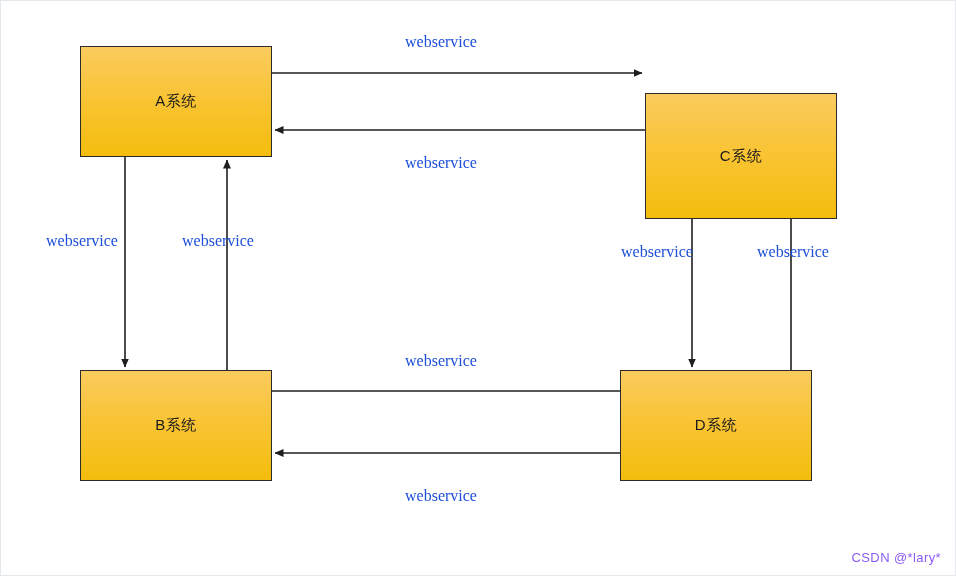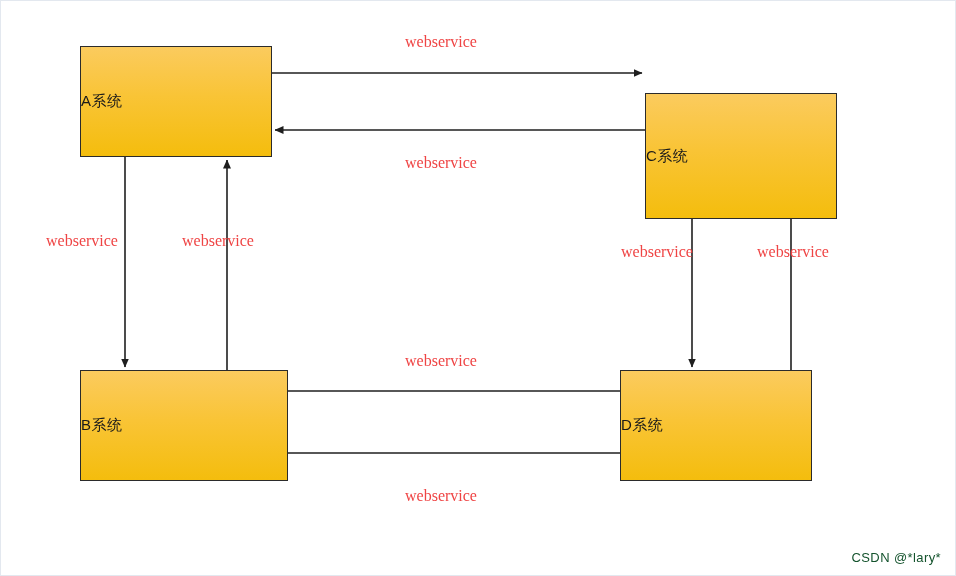--- a/index.html
+++ b/index.html
@@ -26,43 +26,44 @@
     width: 956px;
     height: 576px;
   }
   .node-box {
     position: absolute;
     box-sizing: border-box;
     border: 1.5px solid #2b2b2b;
     background: linear-gradient(to bottom, #fbcb5e 0%, #f9c436 45%, #f4bd0d 100%);
     display: flex;
     align-items: center;
+    justify-content: center;
   }
   .node-label {
     font-family: "Liberation Sans", sans-serif;
     font-size: 15px;
     color: #1a1a1a;
     letter-spacing: 0.5px;
     white-space: nowrap;
   }
   .edge-label {
     position: absolute;
     font-family: "Liberation Serif", serif;
     font-size: 16px;
-    color: #ef4444;
+    color: #1d4ed8;
     white-space: nowrap;
     background: transparent;
   }
   .watermark {
     position: absolute;
     right: 14px;
     bottom: 10px;
     font-family: "Liberation Sans", sans-serif;
     font-size: 13px;
-    color: #14532d;
+    color: #8b5cf6;
     white-space: nowrap;
     letter-spacing: 0.4px;
   }
 </style>
 </head>
 <body>
 
 <div id="canvas">
 
   <svg id="diagram-svg" viewBox="0 0 956 576" xmlns="http://www.w3.org/2000/svg">
@@ -106,21 +107,21 @@
   </svg>
 
   <div class="node-box" style="left:79px; top:45px; width:192px; height:111px;">
     <span class="node-label">A系统</span>
   </div>
 
   <div class="node-box" style="left:644px; top:44px; width:192px; height:126px;margin-top:48px;">
     <span class="node-label">C系统</span>
   </div>
 
-  <div class="node-box" style="left:79px; top:369px; width:208px; height:111px;">
+  <div class="node-box" style="left:79px; top:369px; width:192px; height:111px;">
     <span class="node-label">B系统</span>
   </div>
 
   <div class="node-box" style="left:619px; top:369px; width:192px; height:111px;">
     <span class="node-label">D系统</span>
   </div>
 
   <div class="edge-label" style="left:404px; top:32px;">webservice</div>
 
   <div class="edge-label" style="left:404px; top:153px;">webservice</div>

